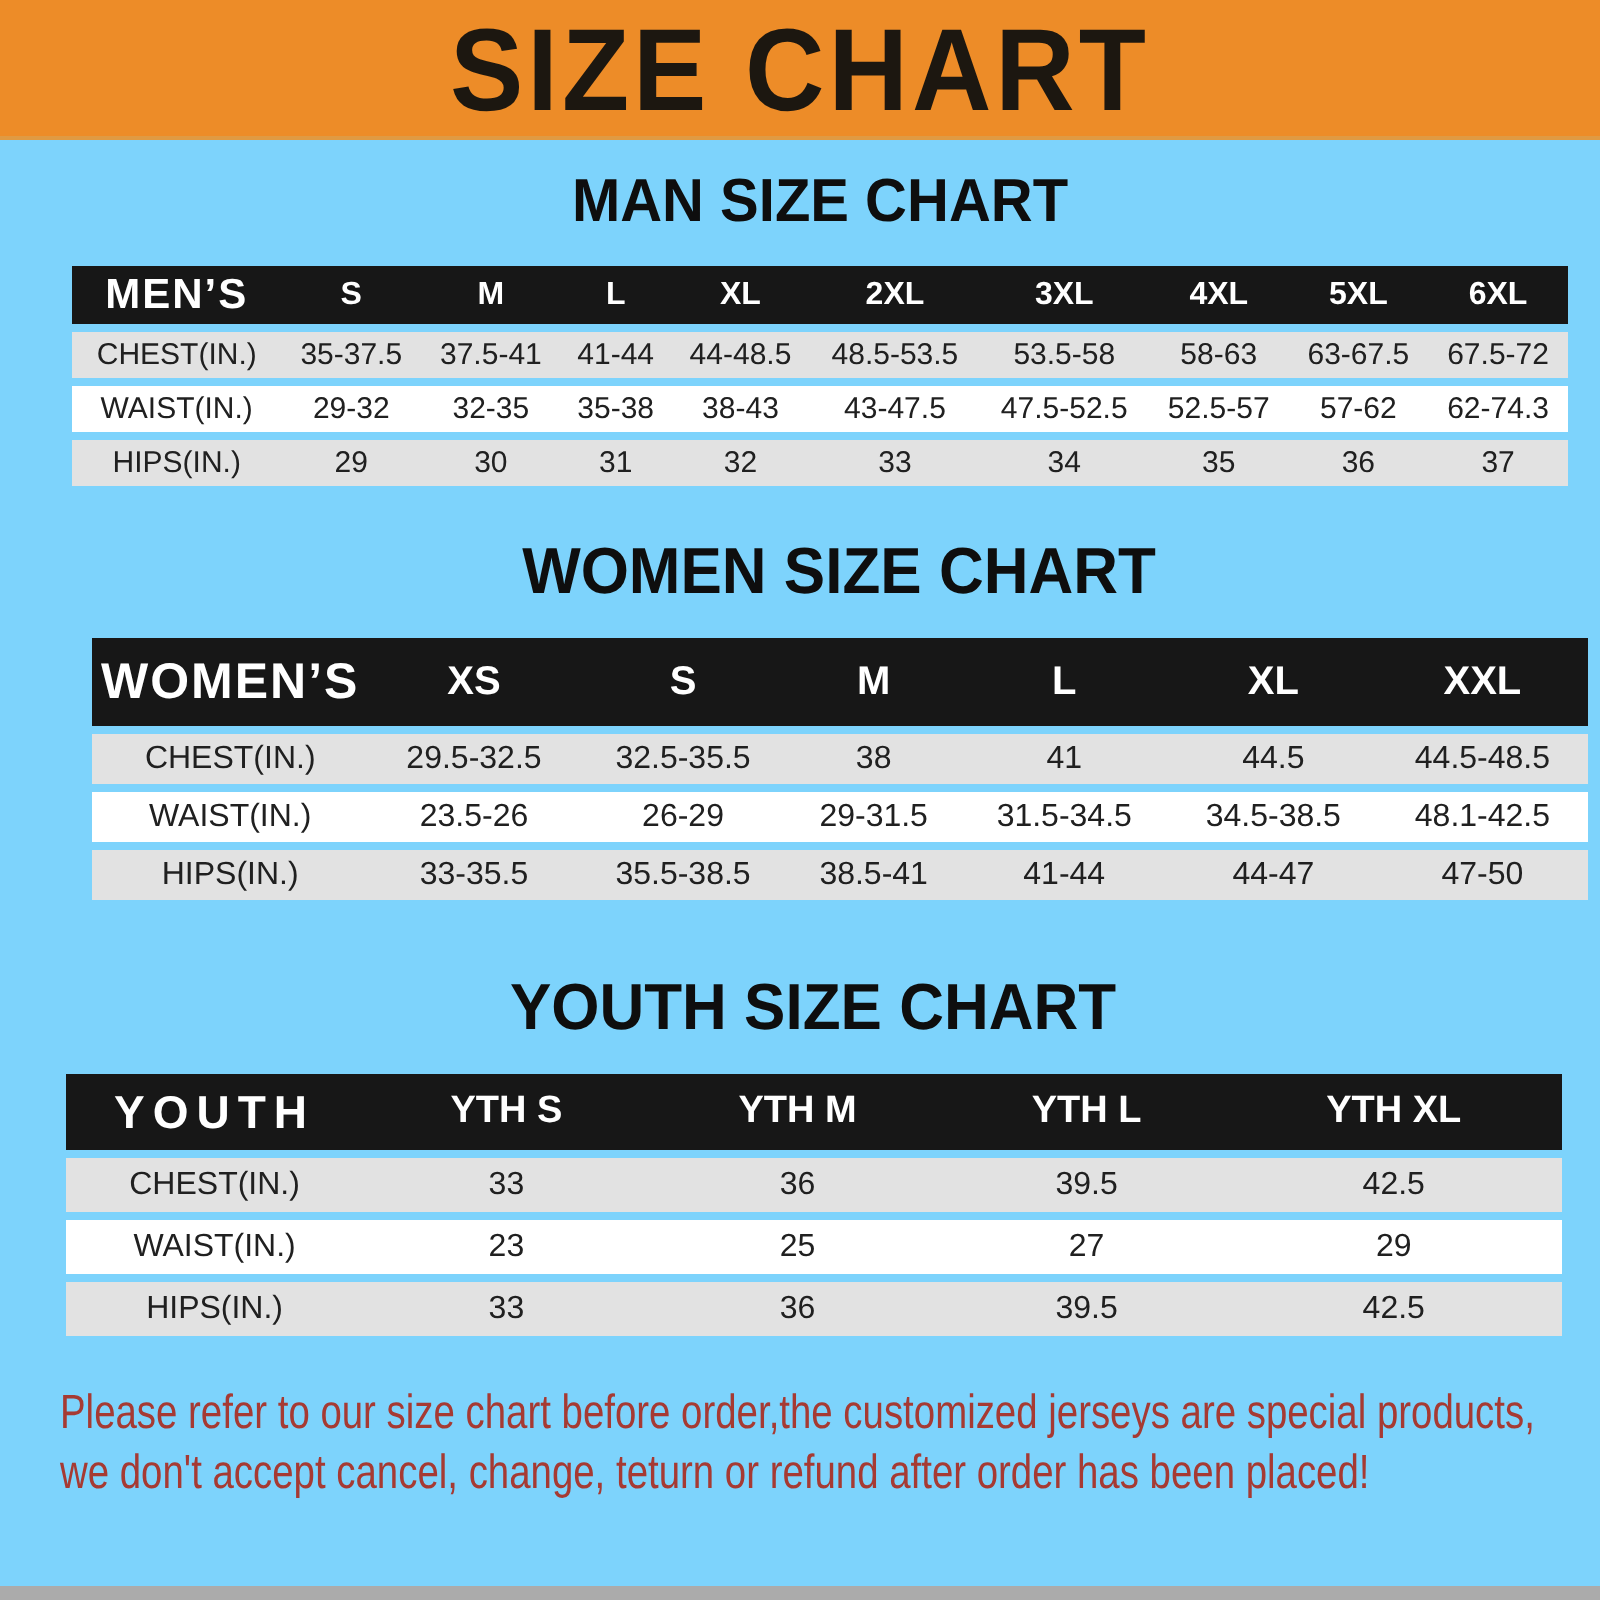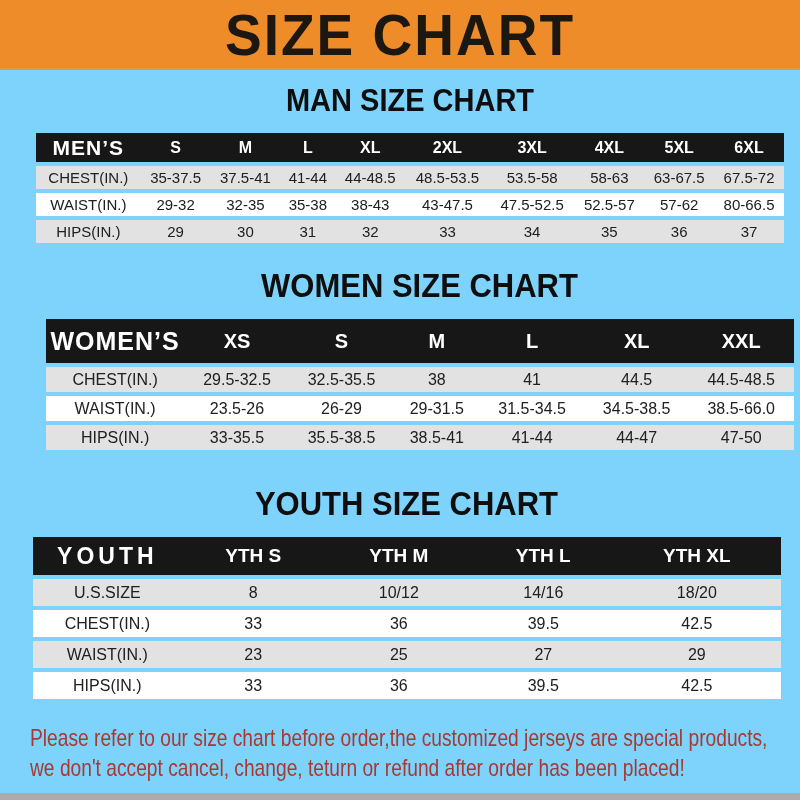--- a/index.html
+++ b/index.html
@@ -144,21 +144,21 @@
           <tr>
             <td class="lbl">WAIST(IN.)</td>
             <td>29-32</td>
             <td>32-35</td>
             <td>35-38</td>
             <td>38-43</td>
             <td>43-47.5</td>
             <td>47.5-52.5</td>
             <td>52.5-57</td>
             <td>57-62</td>
-            <td>80-66.5</td>
+            <td>62-74.3</td>
           </tr>
           <tr>
             <td class="lbl">HIPS(IN.)</td>
             <td>29</td>
             <td>30</td>
             <td>31</td>
             <td>32</td>
             <td>33</td>
             <td>34</td>
             <td>35</td>
@@ -193,21 +193,21 @@
             <td>44.5</td>
             <td>44.5-48.5</td>
           </tr>
           <tr>
             <td class="lbl">WAIST(IN.)</td>
             <td>23.5-26</td>
             <td>26-29</td>
             <td>29-31.5</td>
             <td>31.5-34.5</td>
             <td>34.5-38.5</td>
-            <td>38.5-66.0</td>
+            <td>48.1-42.5</td>
           </tr>
           <tr>
             <td class="lbl">HIPS(IN.)</td>
             <td>33-35.5</td>
             <td>35.5-38.5</td>
             <td>38.5-41</td>
             <td>41-44</td>
             <td>44-47</td>
             <td>47-50</td>
           </tr>
@@ -222,27 +222,20 @@
           <tr class="bar">
             <th class="grp">YOUTH</th>
             <th>YTH S</th>
             <th>YTH M</th>
             <th>YTH L</th>
             <th>YTH XL</th>
           </tr>
         </thead>
         <tbody>
           <tr>
-            <td class="lbl">U.S.SIZE</td>
-            <td>8</td>
-            <td>10/12</td>
-            <td>14/16</td>
-            <td>18/20</td>
-          </tr>
-          <tr>
             <td class="lbl">CHEST(IN.)</td>
             <td>33</td>
             <td>36</td>
             <td>39.5</td>
             <td>42.5</td>
           </tr>
           <tr>
             <td class="lbl">WAIST(IN.)</td>
             <td>23</td>
             <td>25</td>

